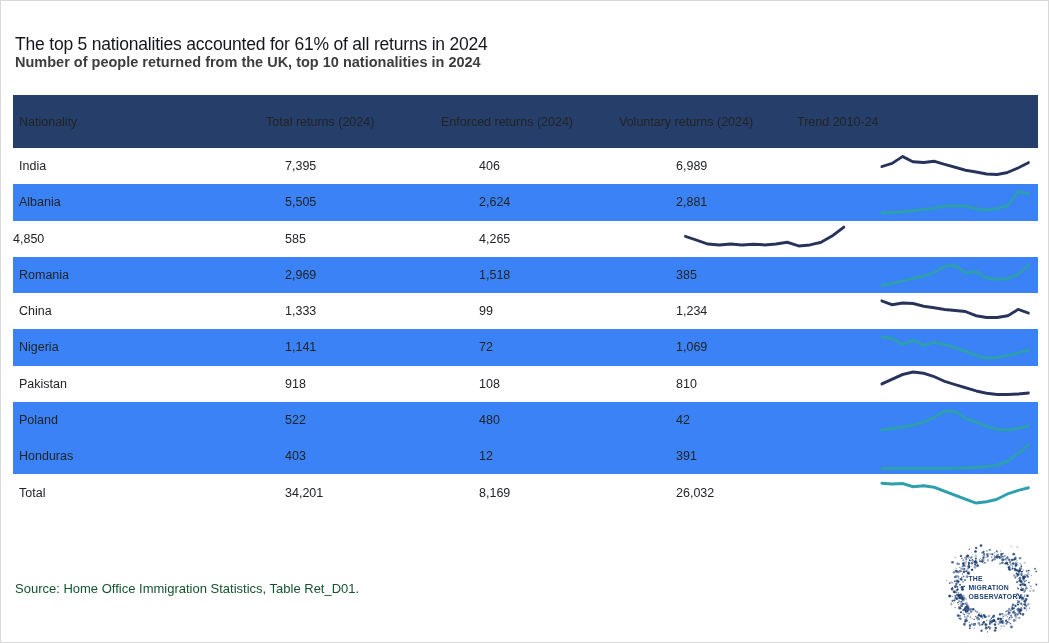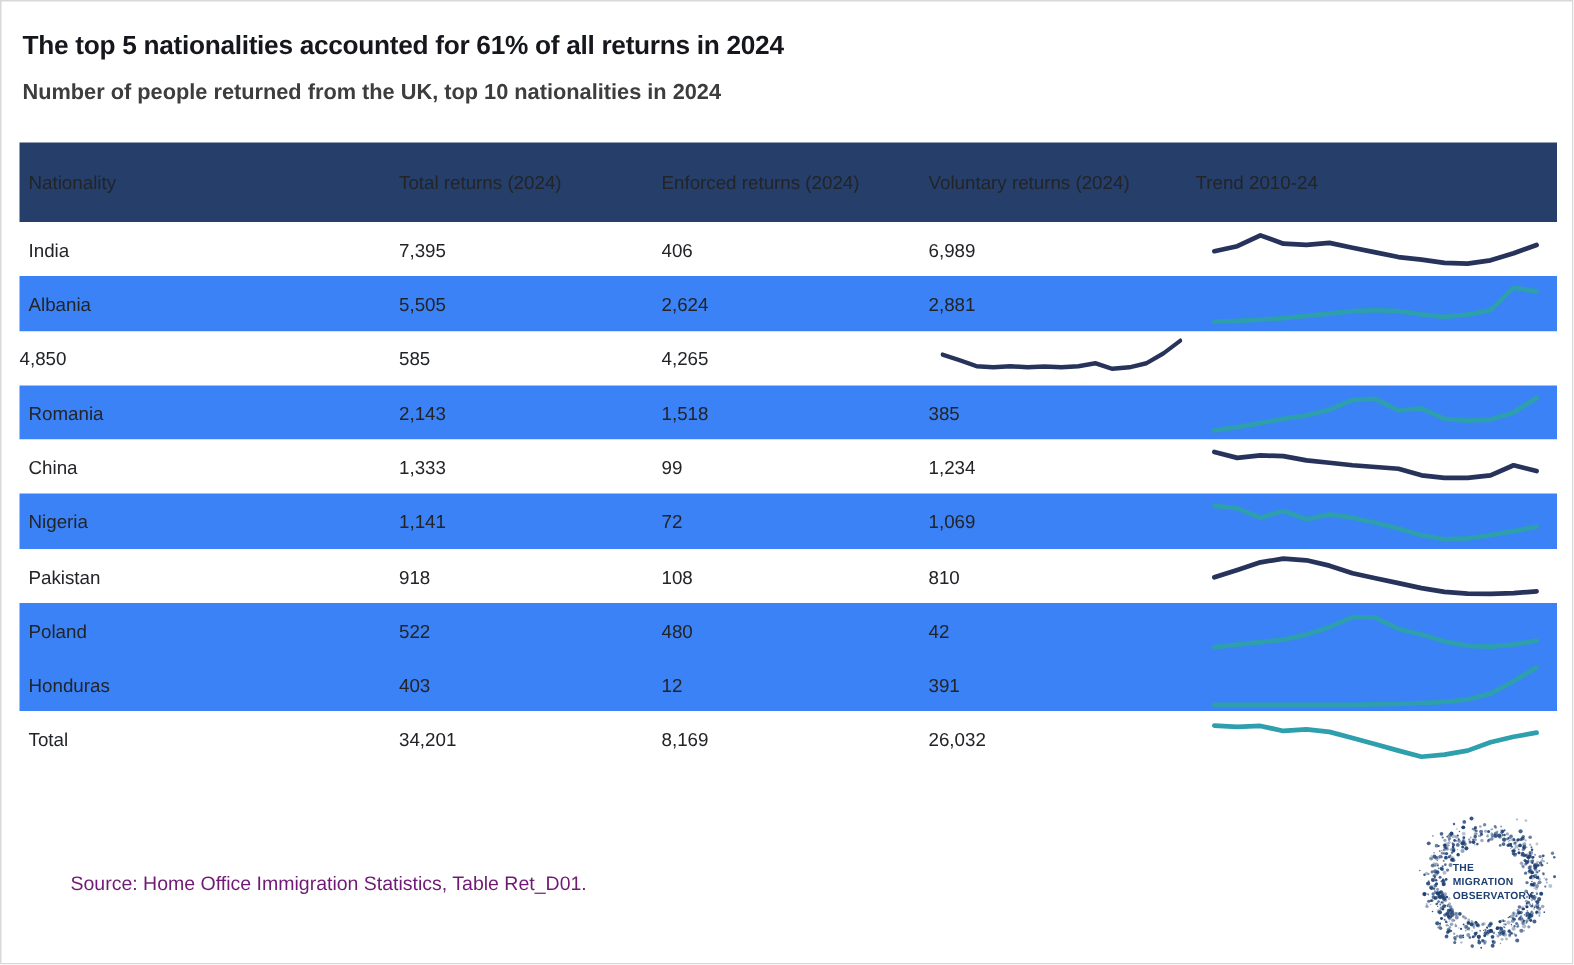--- a/index.html
+++ b/index.html
@@ -8,23 +8,23 @@
     position: relative;
     width: 1049px;
     height: 643px;
     background: #ffffff;
     border: 1px solid #d8d8d8;
     font-family: "Liberation Sans", sans-serif;
     overflow: hidden;
   }
   .title {
     position: absolute;
-    top: 19px; left: 14px;
+    top: 33px; left: 14px;
     font-size: 17.5px;
-    font-weight: 700;
+    font-weight: 400;
     color: #15171d;
     letter-spacing: -0.2px;
   }
   .subtitle {
     position: absolute;
     top: 53px; left: 14px;
     font-size: 14.5px;
     font-weight: 700;
     color: #3d3d3d;
   }
@@ -38,36 +38,35 @@
     grid-template-columns: 253px 175px 178px 178px 1fr;
     align-items: center;
   }
   .thead {
     height: 53px;
     background: #253f6a;
     color: #ffffff;
     font-size: 12.5px;
   }
   .thead .cell { font-weight: 400; }
-  .tbody .trow { height: 36.27px; background: #ffffff; }
+  .tbody .trow { height: 36.27px; background: #ffffff; gap: 19px; }
   .tbody .trow.alt { background: #3b82f6; }
   .cell {
     font-size: 12.5px;
     color: #222428;
     white-space: nowrap;
   }
   .cell.name { text-align: left; padding-left: 6px; }
   .cell.trend { height: 100%; }
   .cell.trend svg { display: block; width: 100%; height: 100%; }
   .source {
     position: absolute;
     top: 580px; left: 14px;
     font-size: 13px;
-    color: #701a75;
-    margin-left: 32px;
+    color: #14532d;
   }
   .logo {
     position: absolute;
     top: 539px; left: 941px;
     width: 98px; height: 98px;
   }
   .logo svg { width: 100%; height: 100%; }
 </style>
 </head>
 <body>
@@ -113,21 +112,21 @@
       <div class="cell">585</div>
       <div class="cell">4,265</div>
       <div class="cell trend">
         <svg viewBox="0 0 230 36.27" preserveAspectRatio="none">
               <polyline points="12.0,15.4 26.6,19.1 41.3,23.1 55.9,23.9 70.6,23.1 85.2,23.9 99.9,23.3 114.5,23.9 129.1,23.1 143.8,21.2 158.4,24.9 173.1,23.9 187.7,21.2 202.4,14.6 217.0,6.1" fill="none" stroke="#27335b" stroke-width="3" stroke-linejoin="round" stroke-linecap="round"></polyline>
             </svg>
       </div>
     </div>
         <div class="trow alt">
       <div class="cell name">Romania</div>
-      <div class="cell">2,143</div>
+      <div class="cell">2,969</div>
       <div class="cell">1,518</div>
       <div class="cell">385</div>
       <div class="cell trend">
         <svg viewBox="0 0 230 36.27" preserveAspectRatio="none">
               <polyline points="12.0,28.6 26.6,26.5 41.3,23.9 55.9,21.2 70.6,19.1 85.2,15.4 99.9,9.3 114.5,8.5 129.1,15.9 143.8,14.6 158.4,21.2 173.1,22.3 187.7,21.7 202.4,17.2 217.0,7.9" fill="none" stroke="#2d9fad" stroke-width="3" stroke-linejoin="round" stroke-linecap="round"></polyline>
             </svg>
       </div>
     </div>
         <div class="trow">
       <div class="cell name">China</div>

